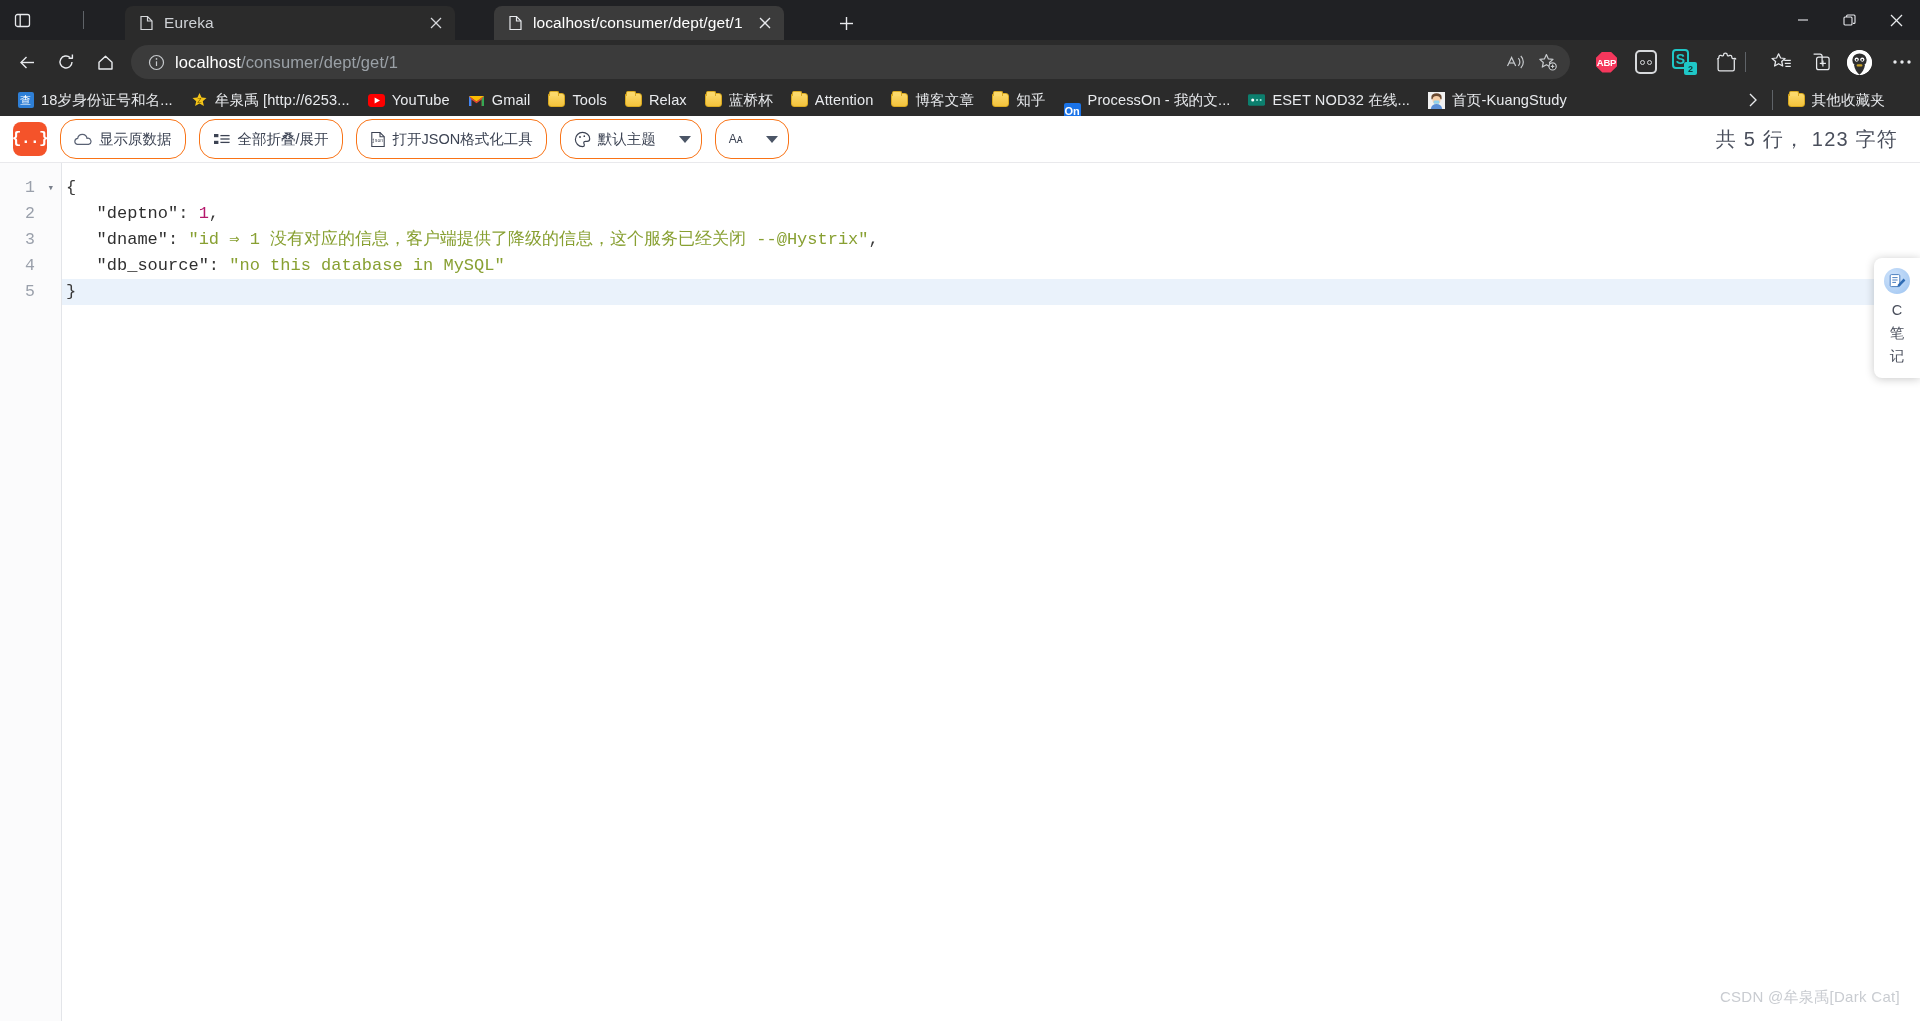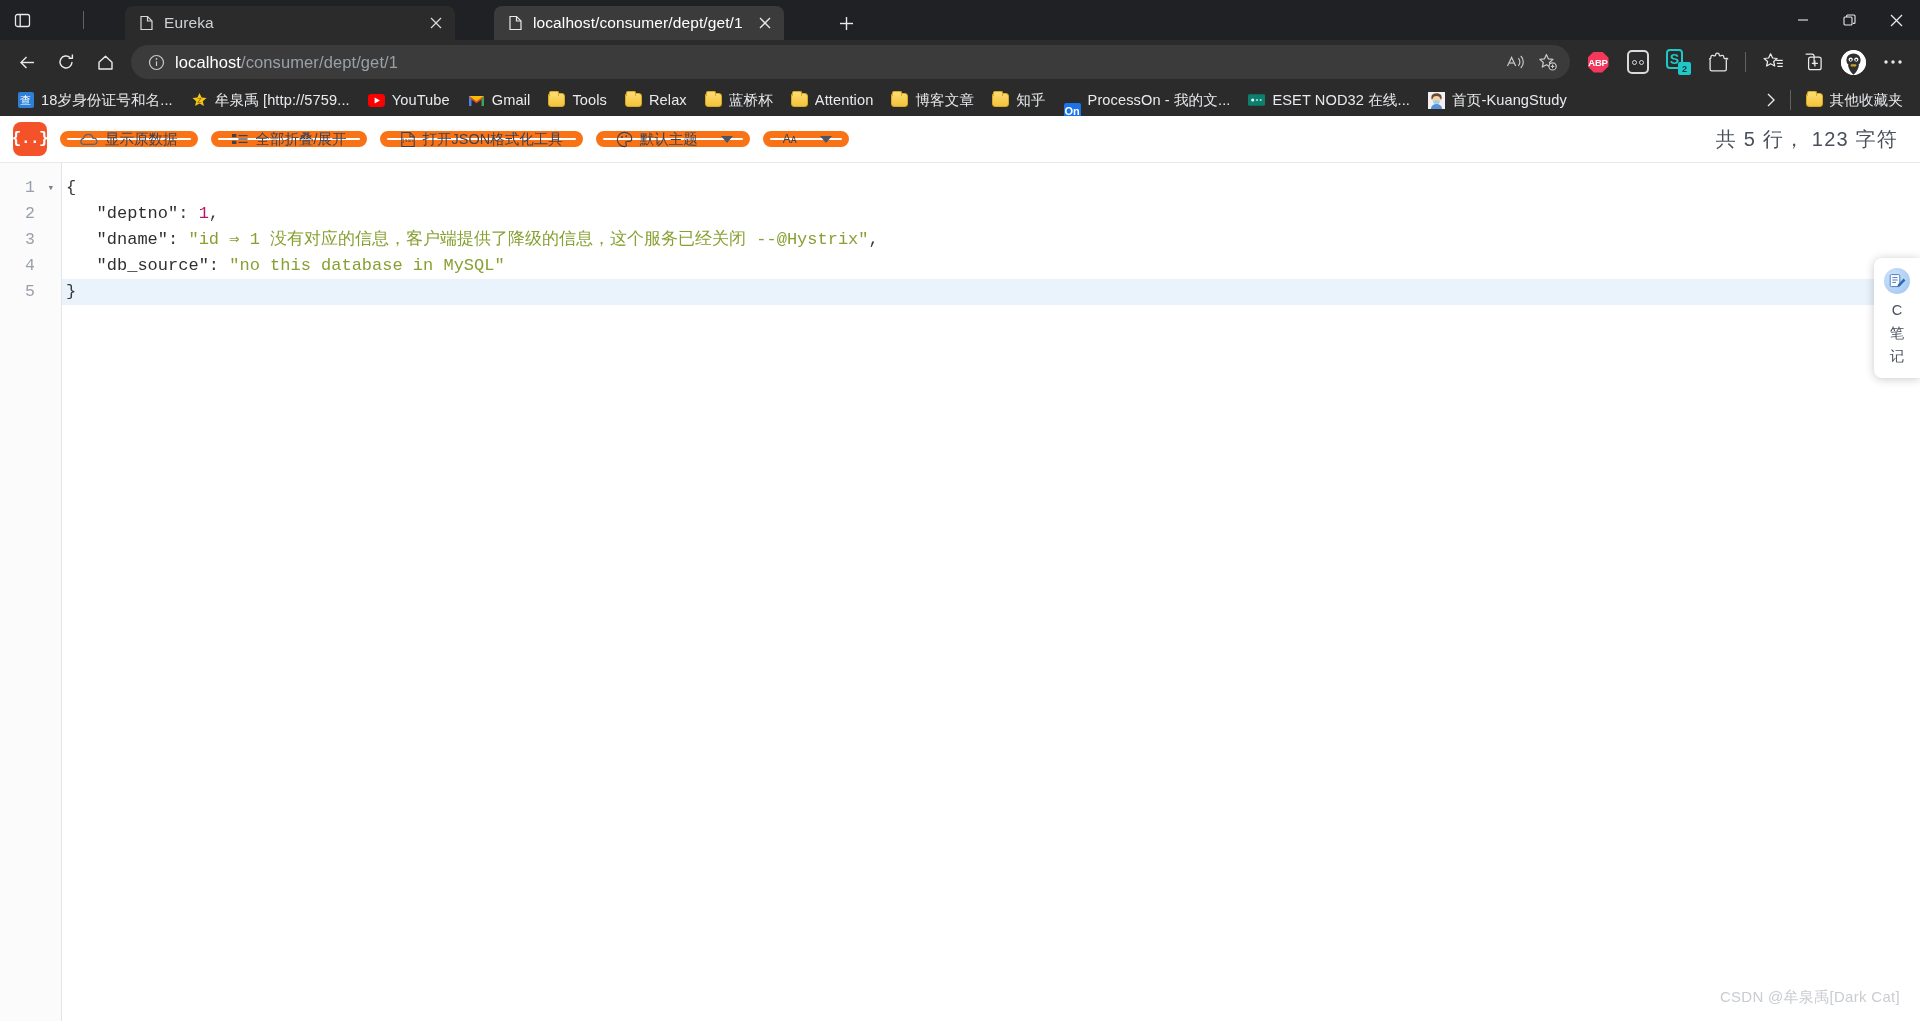--- a/index.html
+++ b/index.html
@@ -54,21 +54,21 @@
   .omnibox {
     flex: 1 1 auto; height: 34px; background: #3b3b3b; border-radius: 18px;
     display: flex; align-items: center; padding: 0 6px 0 12px; margin: 0 8px 0 6px;
     min-width: 0;
   }
   .omni-info { width: 26px; height: 26px; display:flex; align-items:center; justify-content:center; color:#c7cacd; flex:0 0 26px;}
   .omni-url { flex: 1 1 auto; font-size: 16.5px; color: #9aa0a6; white-space: nowrap; overflow: hidden; padding-left: 6px; letter-spacing:.1px;}
   .omni-url b { color: #ffffff; font-weight: 400; }
   .omni-btn { width: 32px; height: 28px; display:flex; align-items:center; justify-content:center; color:#c7cacd; flex:0 0 32px;}
   .ext-strip { display: flex; align-items: center; gap: 2px; flex: 0 0 auto; }
-  .ext-btn { width: 38px; height: 34px; display:flex; align-items:center; justify-content:center; color:#e8eaed;}
+  .ext-btn { width: 38px; height: 34px; display:flex; align-items:center; justify-content:flex-end; color:#e8eaed;}
   .vdiv { width:1px; height:20px; background:#5f6368; margin: 0 6px;}
 
   .abp {
     width: 21px; height: 21px; background: #f5375c; color: #fff; font-size: 9.5px;
     font-weight: bold; display:flex; align-items:center; justify-content:center;
     clip-path: polygon(30% 0,70% 0,100% 30%,100% 70%,70% 100%,30% 100%,0 70%,0 30%);
     letter-spacing:-.2px;
   }
   .lastpass {
     width: 22px; height: 24px; border: 2px solid #d8dadd; border-radius: 5px;
@@ -100,37 +100,37 @@
   .bm-ico { width: 17px; height: 17px; flex: 0 0 17px; display:flex;align-items:center;justify-content:center;}
   .folder {
     width: 17px; height: 14px; background: linear-gradient(#fbd96b,#f3c33c);
     border-radius: 2px 3px 3px 3px; position: relative; border: .5px solid #d9a920;
   }
   .folder::before {
     content:''; position:absolute; left:0; top:-3px; width:8px; height:4px;
     background:#fbd96b; border-radius:2px 2px 0 0; border:.5px solid #d9a920; border-bottom:none;
   }
   .bm-overflow { margin-left: 6px; width: 26px; height:26px; display:flex;align-items:center;justify-content:center; color:#e8eaed;}
-  .bm-right { position:absolute; right: 8px; display:flex; align-items:center; }
+  .bm-right { position:absolute; right: 26px; display:flex; align-items:center; }
 
   
   .page { flex: 1 1 auto; background: #ffffff; position: relative; overflow: hidden; }
 
   .jv-toolbar {
     height: 47px; display: flex; align-items: center; padding: 0 13px; gap: 13px;
     border-bottom: 1px solid #e9e9ec; background:#fff; position:relative;
   }
   .jv-logo {
     width: 34px; height: 34px; background: #f4532a; border-radius: 8px; color: #fff;
     display: flex; align-items: center; justify-content: center;
     font-family: "Liberation Mono", monospace; font-size: 16px; font-weight: bold;
     flex: 0 0 34px; letter-spacing:-.5px;
   }
   .jv-btn {
-    height: 16px; border: 7px solid #f97316; border-radius: 8px; background: #fff;
+    height: 40px; border: 1px solid #f97316; border-radius: 16px; background: #fff;
     display: flex; align-items: center; gap: 7px; padding: 0 13px;
     font-size: 14.5px; color: #3c4353; white-space: nowrap;
   }
   .jv-btn svg { display:block; flex:0 0 auto;}
   .jv-btn.sel { padding-right: 10px; }
   .caret { width:0;height:0;border-left:6px solid transparent;border-right:6px solid transparent;border-top:7px solid #4b5566; margin-left: 16px;}
   .jv-count {
     position: absolute; right: 22px; font-size: 20px; color: #4a4f5c; letter-spacing: 1.2px;
   }
 
@@ -369,21 +369,21 @@
       <span class="bm-label">18岁身份证号和名...</span>
     </div>
 
     <div class="bm">
       <span class="bm-ico">
         <svg width="17" height="17" viewBox="0 0 17 17">
             <path d="M8.5 1l2.1 4.5 4.9.5-3.7 3.3 1.1 4.8-4.4-2.6-4.4 2.6 1.1-4.8L1.5 6l4.9-.5z" fill="#f5c518"></path>
             <text x="8.5" y="11.3" font-size="7" fill="#7a5c00" text-anchor="middle" font-family="Liberation Sans">Z</text>
           </svg>
       </span>
-      <span class="bm-label">牟泉禹 [http://5759...</span>
+      <span class="bm-label">牟泉禹 [http://6253...</span>
     </div>
 
     <div class="bm">
       <span class="bm-ico">
         <svg width="17" height="13" viewBox="0 0 17 13">
             <rect width="17" height="13" rx="3.4" fill="#ff0000"></rect>
             <polygon points="6.6,3.4 12,6.5 6.6,9.6" fill="#fff"></polygon>
           </svg>
       </span>
       <span class="bm-label">YouTube</span>

